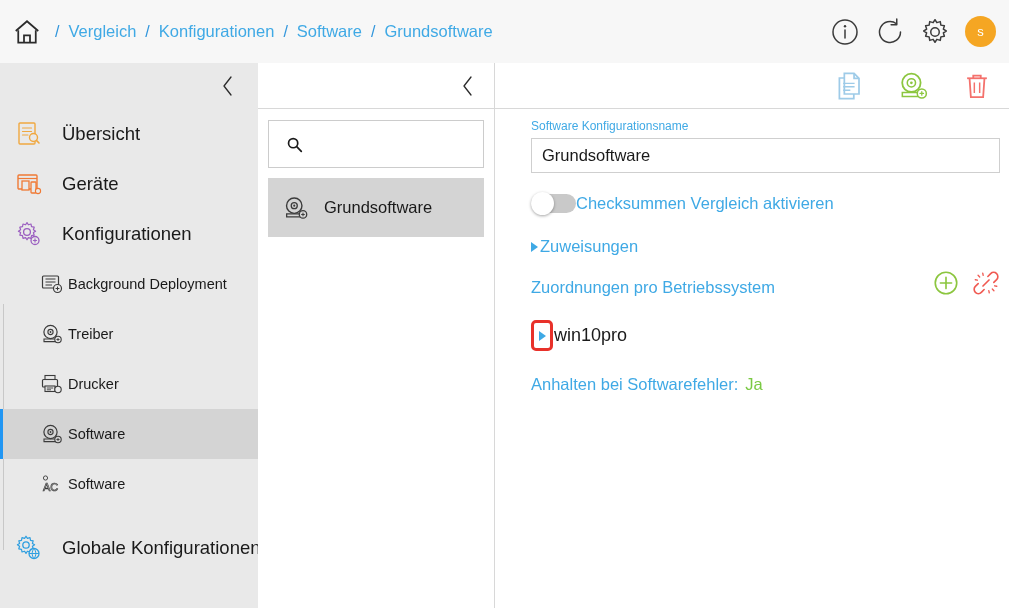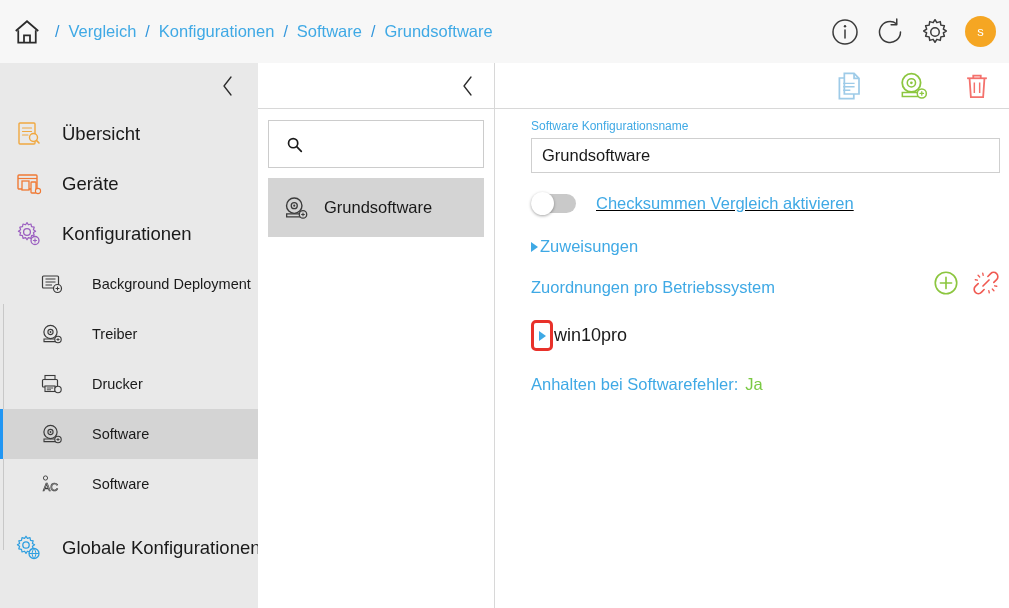--- a/index.html
+++ b/index.html
@@ -51,21 +51,21 @@
     height: 46px; display: flex; align-items: center;
     justify-content: flex-end; padding-right: 22px;
     cursor: pointer;
   }
   .chev { width: 16px; height: 24px; display: block; }
   .sb-item {
     display: flex; align-items: center; height: 50px;
     padding-left: 14px; gap: 18px; cursor: pointer; position: relative;
   }
   .sb-item .lbl { font-size: 18.5px; color: #1a1a1a; white-space: nowrap; }
-  .sb-sub { padding-left: 40px; height: 50px; gap: 28px; }
+  .sb-sub { padding-left: 40px; height: 50px; gap: 4px; }
   .sb-sub .lbl { font-size: 14.5px; }
   .sb-item.selected { background: #d4d4d4; }
   .sb-item.selected::before {
     content: ""; position: absolute; left: 0; top: 0;
     width: 3px; height: 100%; background: #2196f3;
   }
   .sb-group-rail {
     position: absolute; left: 3px; top: 241px;
     width: 1px; height: 246px; background: #c8c8c8;
   }
@@ -119,21 +119,21 @@
   .field-label {
     color: #3fa9e5; font-size: 12px; margin-bottom: 5px;
   }
   .text-input {
     width: 469px; height: 35px; border: 1px solid #cfcfcf;
     font-size: 16.5px; color: #1a1a1a; padding: 0 10px;
     font-family: "Liberation Sans", sans-serif; outline: none;
     background: #fff;
   }
   .toggle-row {
-    display: flex; align-items: center; gap: 20px; margin-top: 21px; text-decoration: underline;
+    display: flex; align-items: center; margin-top: 21px;
   }
   .toggle {
     width: 45px; height: 19px; border-radius: 10px; background: #c9c9c9;
     position: relative; cursor: pointer; flex: 0 0 auto;
   }
   .toggle .knob {
     position: absolute; left: 0; top: -2px;
     width: 23px; height: 23px; border-radius: 50%;
     background: #ffffff; box-shadow: 0 1px 3px rgba(0,0,0,.35);
   }

